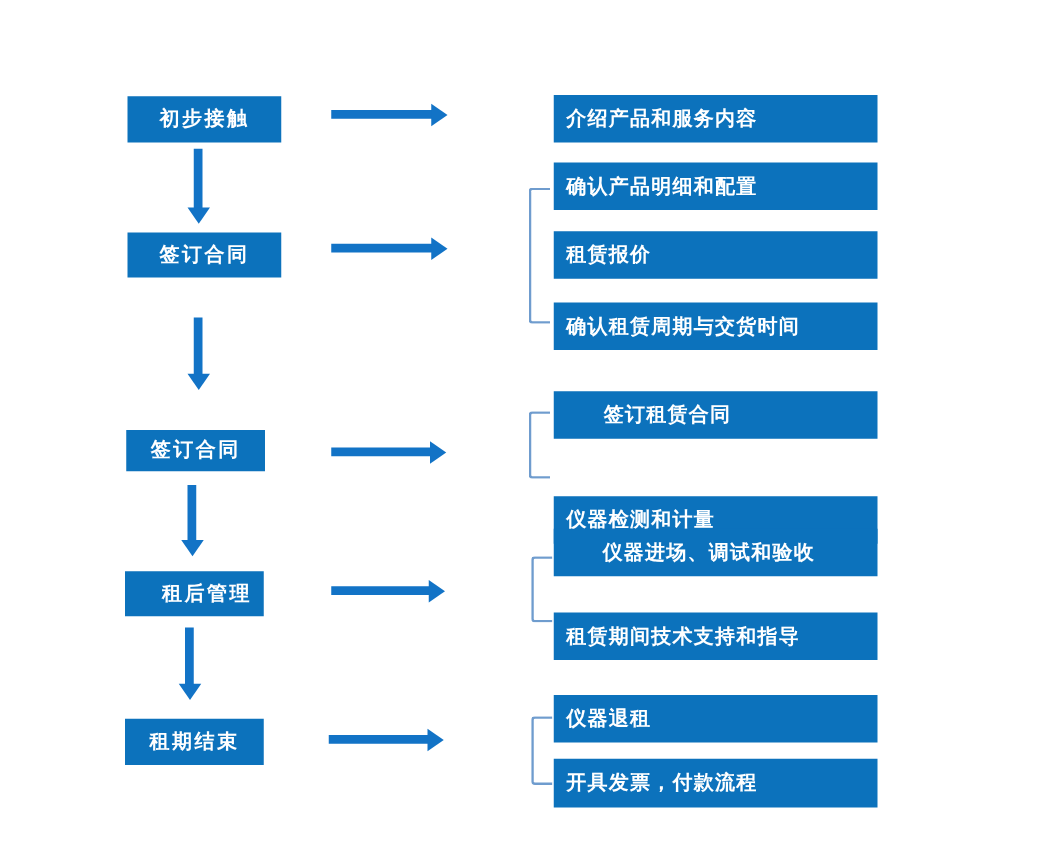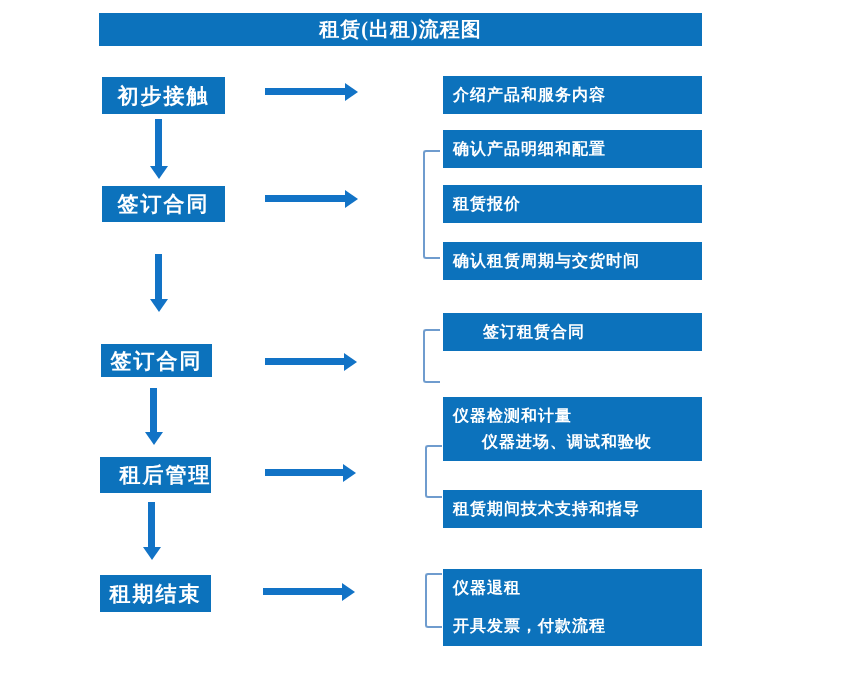--- a/index.html
+++ b/index.html
@@ -31,21 +31,21 @@
     white-space: nowrap;
   }
   .title {
     left: 99px; top: 13px; width: 603px; height: 33px;
     justify-content: center;
     font-size: 20px;
     letter-spacing: 1px;
   }
   .stage {
     justify-content: center;
-    font-size: 21px;
+    font-size: 16px;
     letter-spacing: 2px;
   }
   .s1 { left: 102px; top: 77px;  width: 123px; height: 37px; }
   .s2 { left: 102px; top: 186px; width: 123px; height: 36px; }
   .s3 { left: 101px; top: 344px; width: 111px; height: 33px; }
   .s4 { left: 100px; top: 457px; width: 111px; height: 36px; padding-left: 20px; }
   .s5 { left: 100px; top: 575px; width: 111px; height: 37px; }
   .detail {
     left: 443px; width: 259px; height: 38px;
     justify-content: flex-start;
@@ -54,21 +54,21 @@
     letter-spacing: 1px;
   }
   .d1  { top: 76px;  }
   .d2  { top: 130px; }
   .d3  { top: 185px; }
   .d4  { top: 242px; font-family: Liberation Mono, monospace; }
   .d5  { top: 313px; padding-left: 40px; }
   .d6  { top: 363px; margin-top: 34px; }
   .d7  { top: 423px; padding-left: 39px; }
   .d8  { top: 490px; }
-  .d9  { top: 556px; margin-top: 13px; }
+  .d9  { top: 556px; }
   .d10 { top: 607px; height: 39px; }
 
   
   .varrow { position: absolute; width: 18px; }
   .varrow .shaft {
     position: absolute; left: 5px; width: 7px; top: 0; bottom: 12px;
     background: var(--arrow-blue);
   }
   .varrow .head {
     position: absolute; left: 0; bottom: 0; width: 0; height: 0;
@@ -112,21 +112,20 @@
   .b1 { left: 423px; top: 150px; height: 109px; }
   .b2 { left: 423px; top: 329px; height: 54px;  }
   .b3 { left: 425px; top: 445px; height: 53px;  }
   .b4 { left: 425px; top: 573px; height: 55px;  }
 </style>
 </head>
 <body>
 
 <div style="position:absolute;left:0;top:0;width:844px;height:688px;">
 
-  <div class="box title">租赁(出租)流程图</div>
 
   <div class="box stage s1">初步接触</div>
   <div class="box stage s2">签订合同</div>
   <div class="box stage s3">签订合同</div>
   <div class="box stage s4">租后管理</div>
   <div class="box stage s5">租期结束</div>
 
   <div class="varrow v1">
     <div class="shaft"></div>
     <div class="head"></div>

